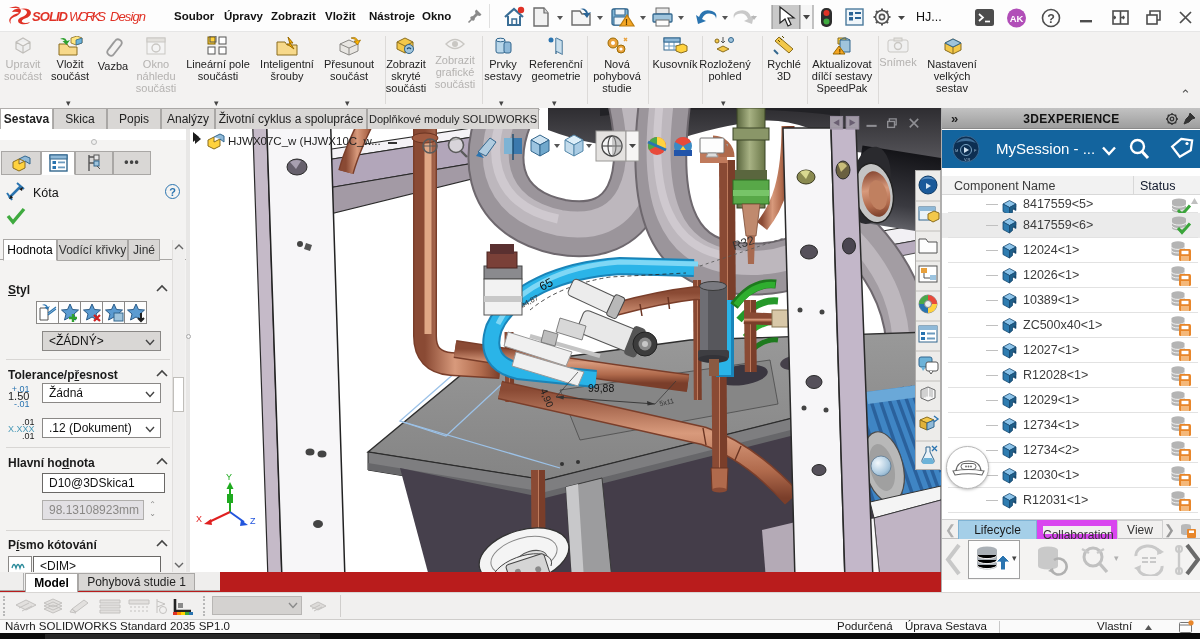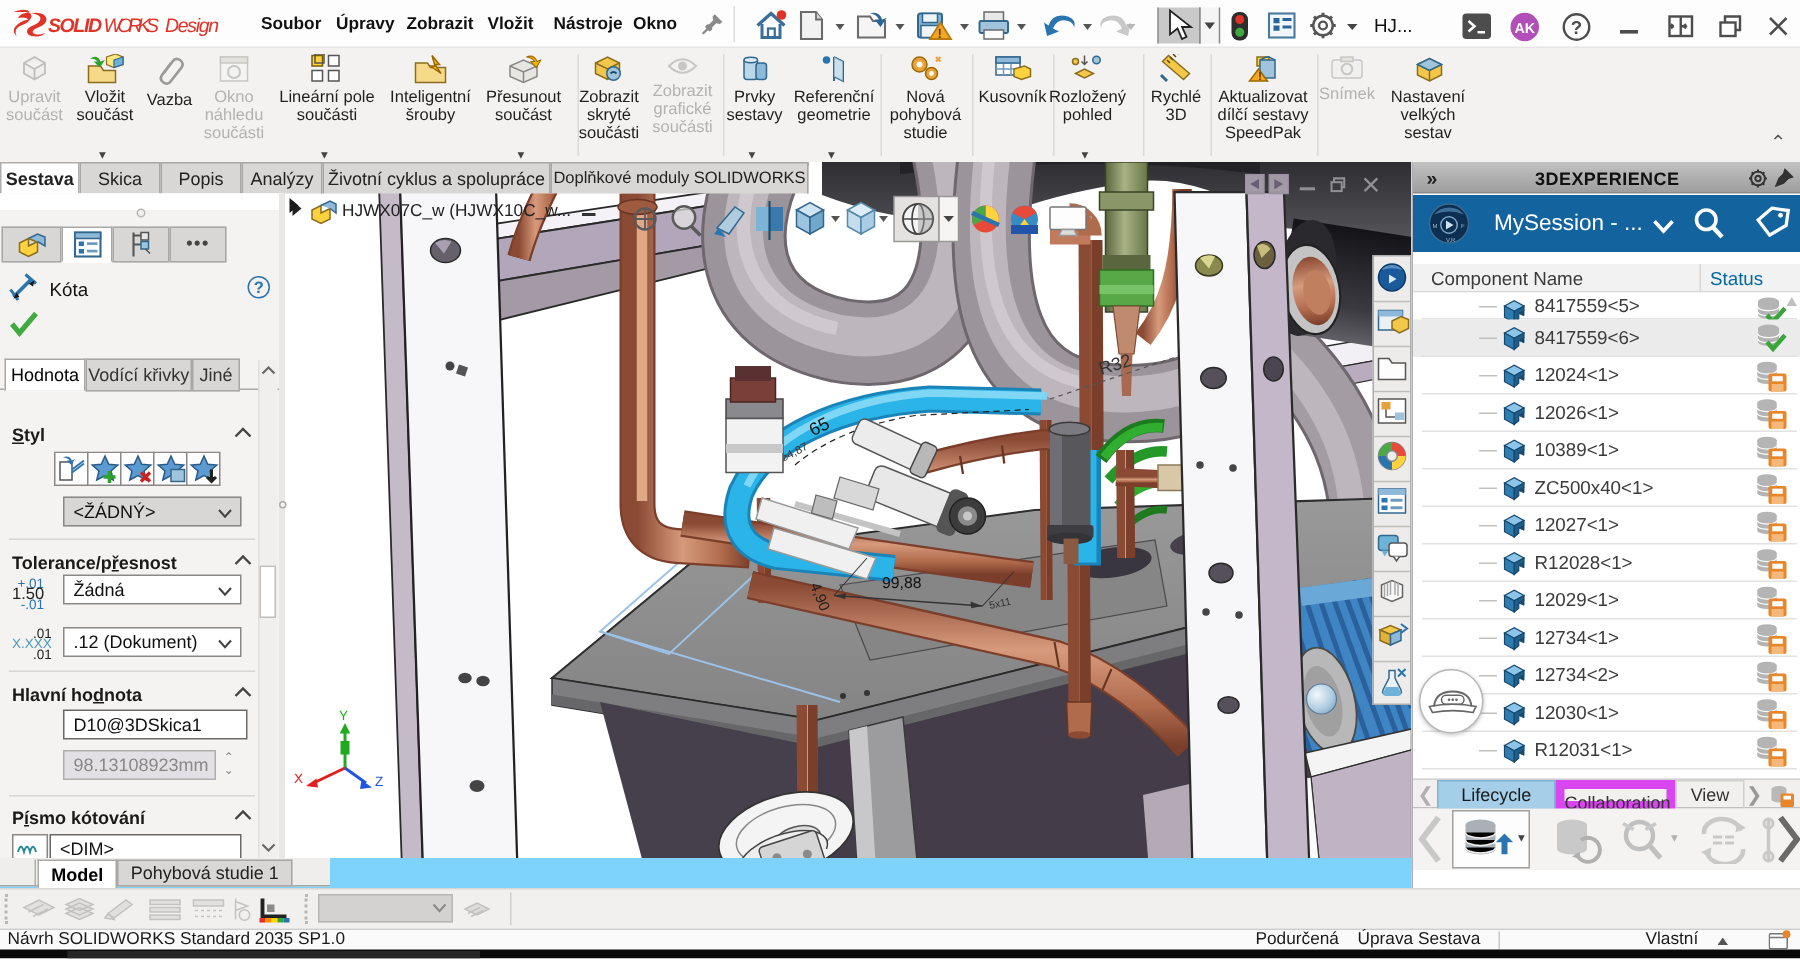--- a/index.html
+++ b/index.html
@@ -21,21 +21,21 @@
   
   #leftpanel { left:0; top:129px; width:190px; height:443px; background:#f4f3f2; border-right:1px solid #c8c6c4; }
   .ptab { position:absolute; height:24px; background:#d9d7d5; border:1px solid #a9a7a5; }
   .ptab.active { background:#fff; }
   .sechdr { position:absolute; font-size:12px; font-weight:bold; color:#1a1a1a; }
   .chev { position:absolute; font-size:12px; color:#444; }
   .dd { position:absolute; height:20px; border:1px solid #8a8886; background:#fff; font-size:12px; color:#111; line-height:18px; padding-left:6px; }
   
   #rightpanel { left:941px; top:108px; width:259px; height:512px; background:#fff; border-left:1px solid #b0b0b0; }
   
-  #modeltabs { left:0; top:572px; width:941px; height:20px; background:#7dd3fc; }
+  #modeltabs { left:0; top:572px; width:941px; height:20px; background:#b91c1c; }
   #botbar { left:0; top:592px; width:1200px; height:27px; background:#f1f0ef; border-top:1px solid #d8d6d4; }
   #statusbar { left:0; top:619px; width:1200px; height:14px; background:#fafafa; border-top:1px solid #cfcdcb; font-size:11.5px; color:#1a1a1a; }
   #blackbar { left:0; top:633px; width:1200px; height:6px; background:#0a0a0a; }
   
   #viewport { left:190px; top:108px; width:751px; height:472px; background:#fff; overflow:hidden; }
 </style>
 </head>
 <body>
 <div class="abs" id="titlebar">
 
@@ -874,21 +874,21 @@
         <path d="M14 14.5 L20 21" stroke="#fff" stroke-width="3"></path>
       </svg>
     <svg class="abs" style="left:228px;top:7px" width="24" height="22" viewBox="0 0 24 22">
         <path d="M10 2 L21 2 L21 12 L11 20 L2 11 Z" fill="none" stroke="#fff" stroke-width="2.2" transform="rotate(8 12 11)"></path>
         <circle cx="17" cy="6.5" r="1.6" fill="#fff"></circle>
       </svg>
   </div>
 
   <div class="abs" style="left:0;top:68px;width:259px;height:19px;background:#f2f2f2;border-bottom:1px solid #d8d8d8">
     <span class="abs" style="left:12px;top:3px;font-size:12.5px;color:#3a3a3a">Component Name</span>
-    <span class="abs" style="left:198px;top:3px;font-size:12.5px;color:#0369a1">Status</span>
+    <span class="abs" style="left:198px;top:3px;font-size:12.5px;color:#0f172a">Status</span>
     <div class="abs" style="left:191px;top:0;width:1px;height:19px;background:#d8d8d8"></div>
   </div>
   <div id="rowsgen">
       <div class="abs" style="left:0;top:87px;width:259px;height:318px;background:#fff"></div>
   <div class="abs" style="left:6px;top:104px;width:250px;height:1px;background:#e2e2e2"></div>
   <div class="abs" style="left:44px;top:96px;width:12px;height:1px;background:#c0c0c0"></div>
   <svg class="abs" style="left:58px;top:90px" width="19" height="19" viewBox="0 0 19 19">
         <path d="M3 6 L9.5 2.5 L16 6 L9.5 9.5 Z" fill="#8cc4ea" stroke="#16486e" stroke-width="0.8"></path>
         <path d="M3 6 L9.5 9.5 L9.5 17 L3 13.5 Z" fill="#2e7cb0" stroke="#16486e" stroke-width="0.8"></path>
         <path d="M9.5 9.5 L16 6 L16 9 L12.5 11 L12.5 14.5 L9.5 17 Z" fill="#1d5f8a" stroke="#16486e" stroke-width="0.8"></path>

